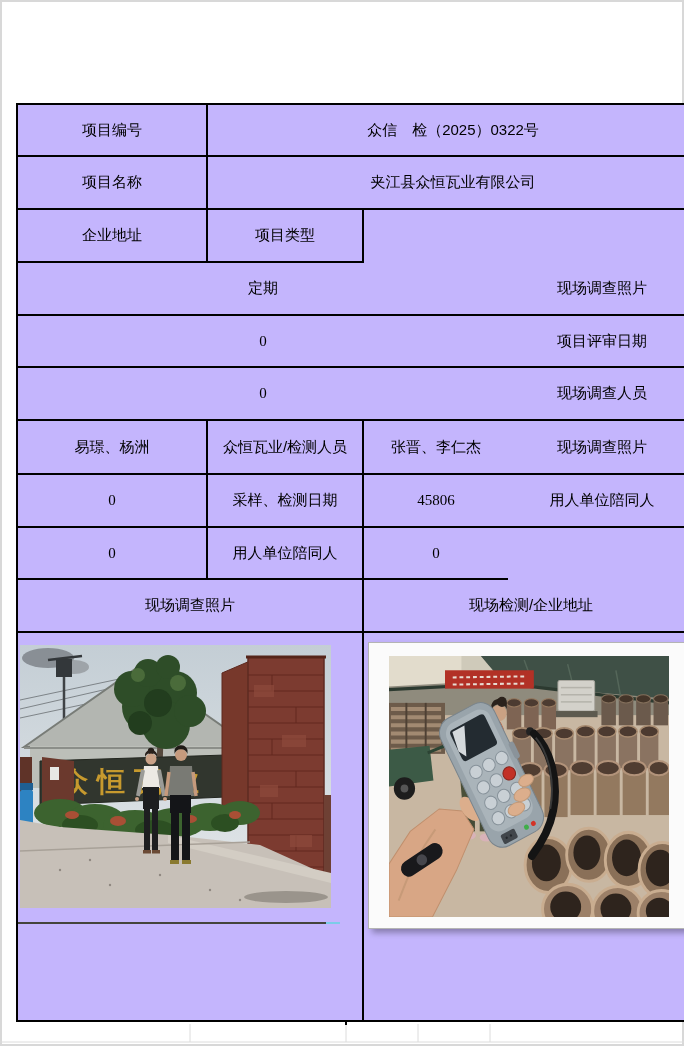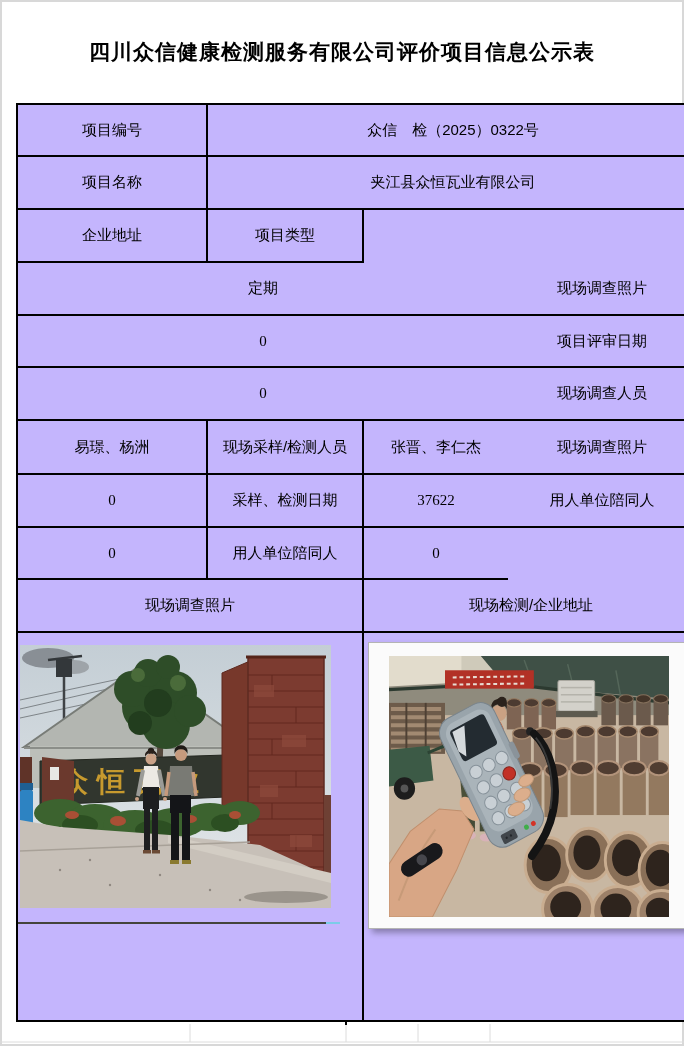--- a/index.html
+++ b/index.html
@@ -64,21 +64,20 @@
   .grid-strip{
     position:absolute;left:0;top:1022px;width:684px;height:24px;z-index:1;
   }
 </style>
 </head>
 <body>
 
 <div class="sheet">
   <div class="edge-frame"></div>
 
-  <div class="title">四川众信健康检测服务有限公司评价项目信息公示表</div>
 
   <div class="info-table">
 
     <div class="cell">项目编号</div>
     <div class="cell sp3 nr">众信　检（2025）0322号</div>
 
     <div class="cell">项目名称</div>
     <div class="cell sp3 nr">夹江县众恒瓦业有限公司</div>
 
     <div class="cell">企业地址</div>
@@ -87,27 +86,27 @@
     <div class="cell sp3 nr">定期</div>
 
     <div class="cell">现场调查照片</div>
     <div class="cell sp3 nr num">0</div>
 
     <div class="cell">项目评审日期</div>
     <div class="cell sp3 nr num">0</div>
 
     <div class="cell">现场调查人员</div>
     <div class="cell">易璟、杨洲</div>
-    <div class="cell">现场采样/检测人员</div>
+    <div class="cell">众恒瓦业/检测人员</div>
     <div class="cell nr">张晋、李仁杰</div>
 
     <div class="cell">现场调查照片</div>
     <div class="cell num">0</div>
     <div class="cell">采样、检测日期</div>
-    <div class="cell nr num">37622</div>
+    <div class="cell nr num">45806</div>
 
     <div class="cell">用人单位陪同人</div>
     <div class="cell num">0</div>
     <div class="cell">用人单位陪同人</div>
     <div class="cell nr num">0</div>
 
     <div class="cell sp2">现场调查照片</div>
     <div class="cell sp2 nr">现场检测/企业地址</div>
 
     <div class="cell sp2 nb photo-cell">

